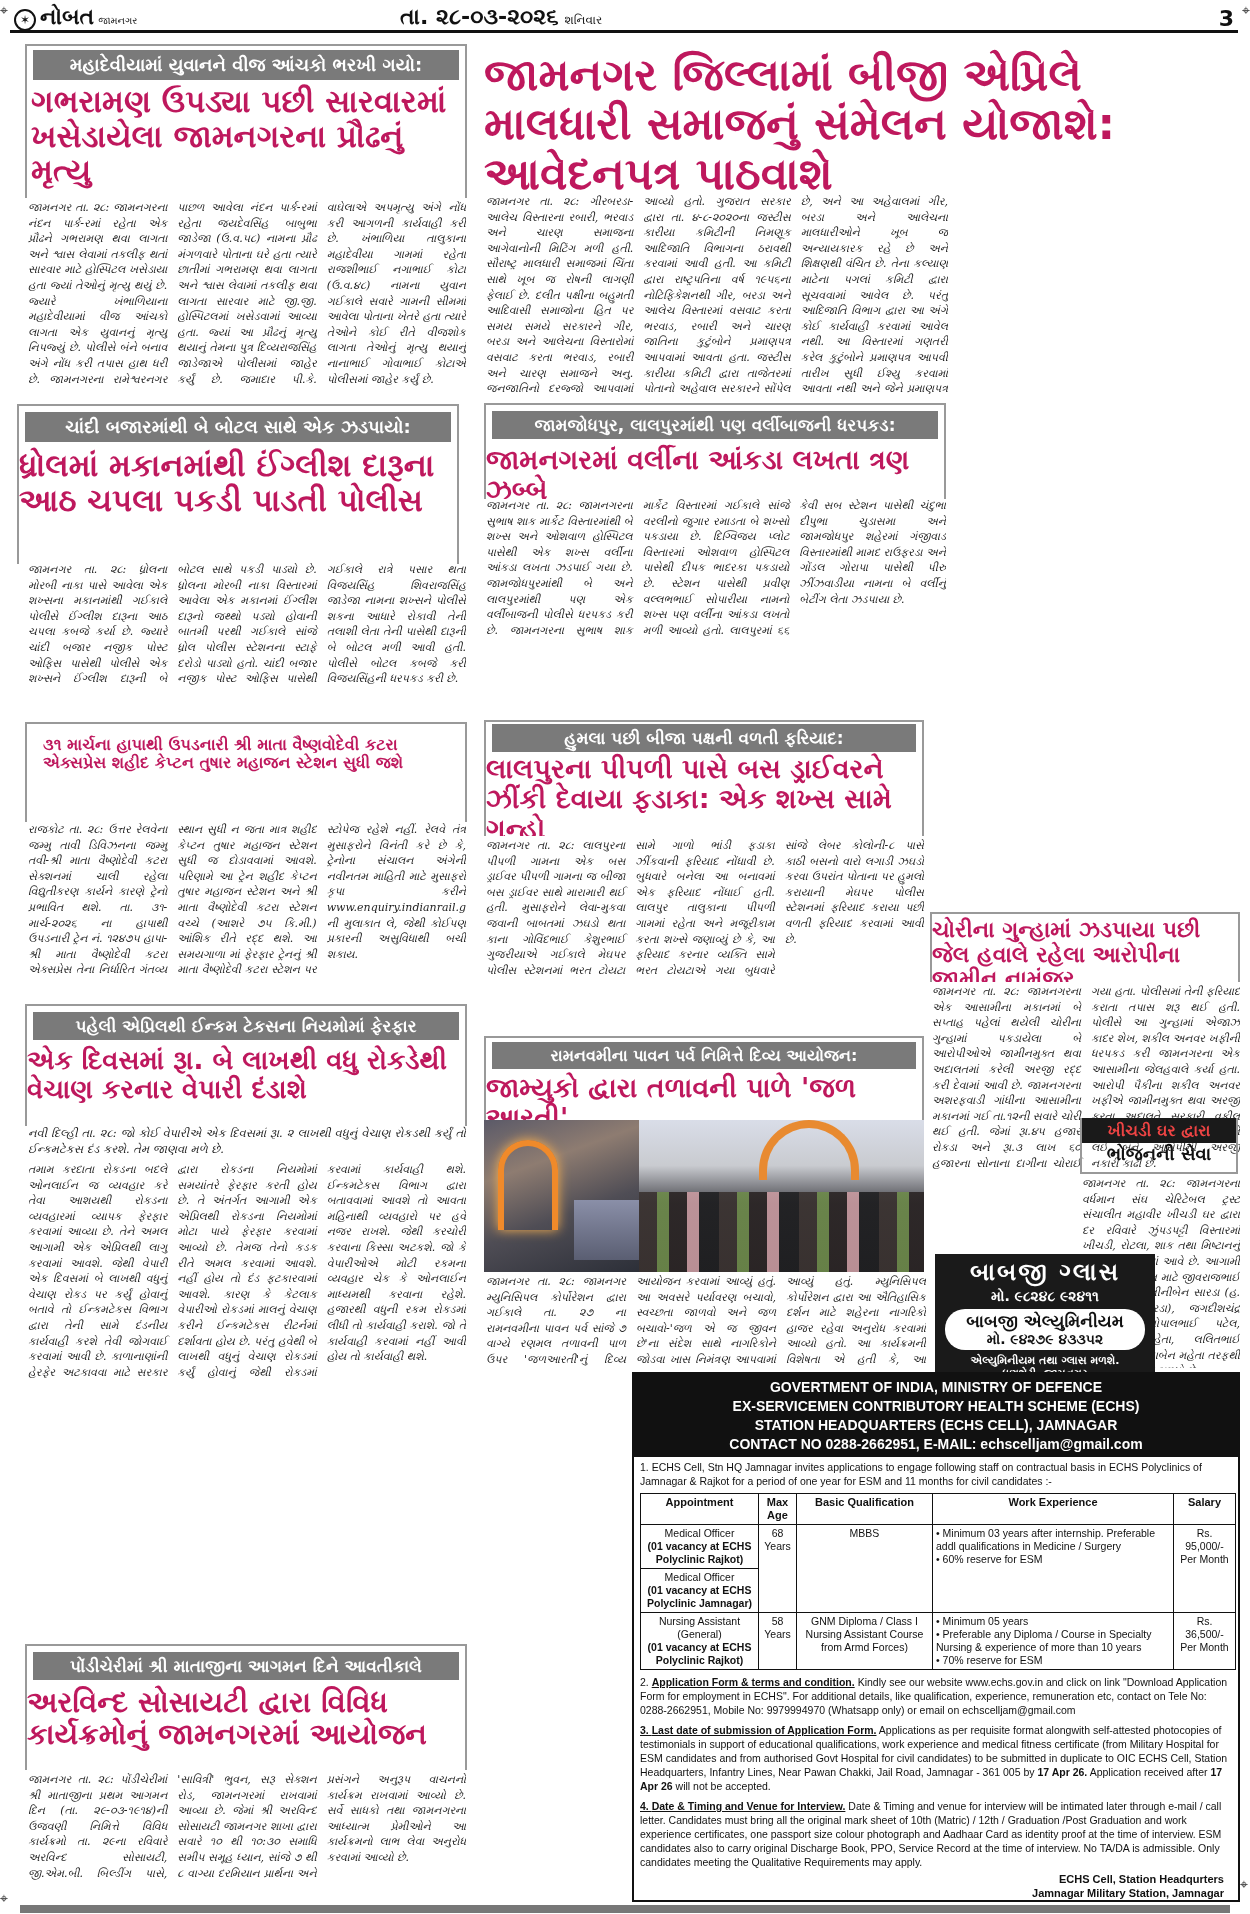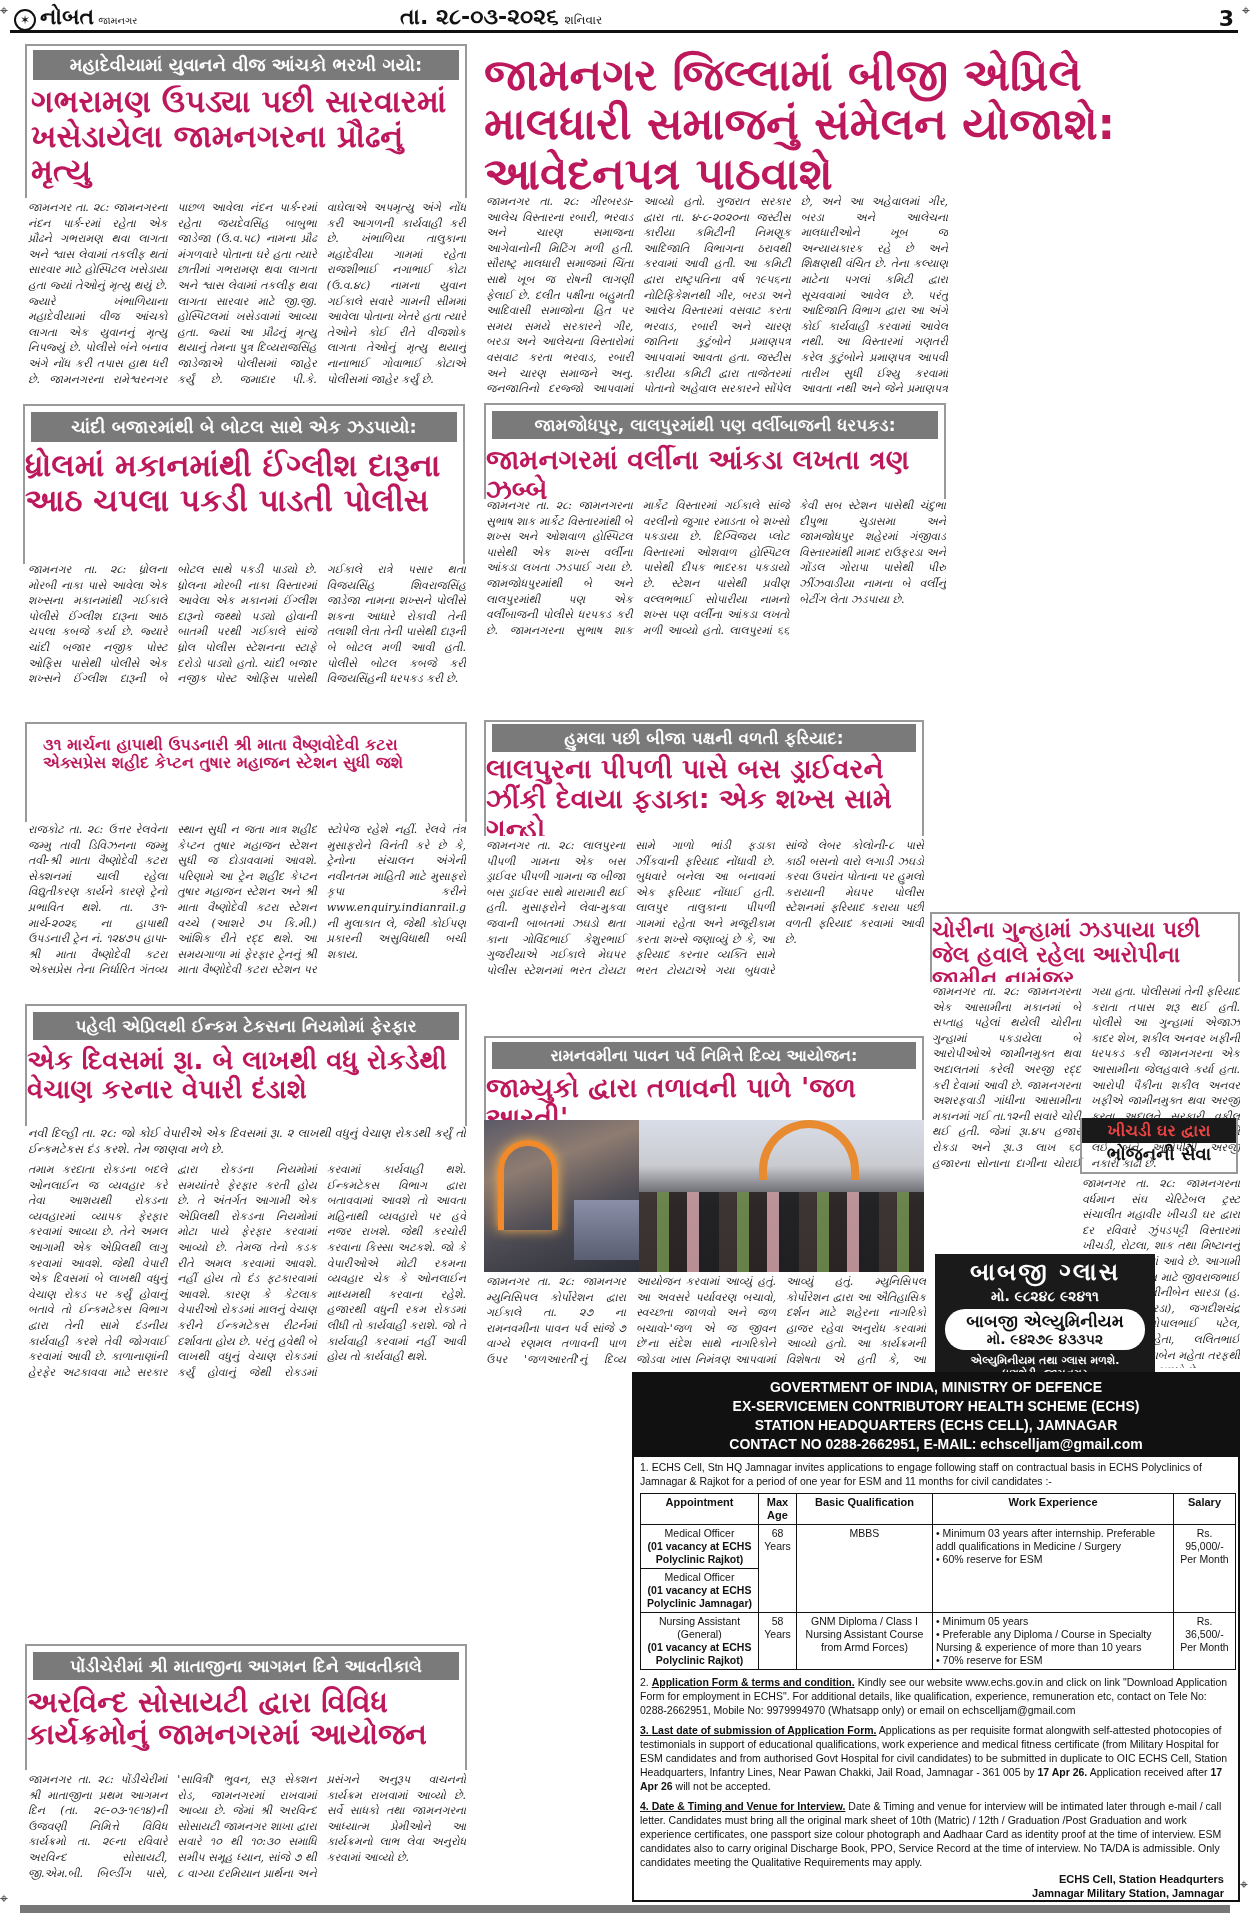--- a/index.html
+++ b/index.html
@@ -74,21 +74,21 @@
   <div class="headline" style="font-size:31px;padding:0 4px">ગભરામણ ઉપડ્યા પછી સારવારમાં ખસેડાયેલા જામનગરના પ્રૌઢનું મૃત્યુ</div>
 </div>
 <div class="body-text" style="left:28px;top:200px;width:438px;height:200px;column-count:3">જામનગર તા. ૨૮: જામનગરના નંદન પાર્ક-રમાં રહેતા એક પ્રૌઢને ગભરામણ થવા લાગતા અને શ્વાસ લેવામાં તકલીફ થતાં સારવાર માટે હોસ્પિટલ ખસેડાયા હતા જ્યાં તેઓનું મૃત્યુ થયું છે. જ્યારે ખંભાળિયાના મહાદેવીયામાં વીજ આંચકો લાગતા એક યુવાનનું મૃત્યુ નિપજ્યું છે. પોલીસે બંને બનાવ અંગે નોંધ કરી તપાસ હાથ ધરી છે. જામનગરના રામેશ્વરનગર પાછળ આવેલા નંદન પાર્ક-રમાં રહેતા જયદેવસિંહ બાબુભા જાડેજા (ઉ.વ.૫૮) નામના પ્રૌઢ મંગળવારે પોતાના ઘરે હતા ત્યારે છાતીમાં ગભરામણ થવા લાગતા અને શ્વાસ લેવામાં તકલીફ થવા લાગતા સારવાર માટે જી.જી. હોસ્પિટલમાં ખસેડવામાં આવ્યા હતા. જ્યાં આ પ્રૌઢનું મૃત્યુ થયાનું તેમના પુત્ર દિવ્યરાજસિંહ જાડેજાએ પોલીસમાં જાહેર કર્યું છે. જમાદાર પી.કે. વાઘેલાએ અપમૃત્યુ અંગે નોંધ કરી આગળની કાર્યવાહી કરી છે. ખંભાળિયા તાલુકાના મહાદેવીયા ગામમાં રહેતા રાજશીભાઈ નગાભાઈ કોટા (ઉ.વ.૪૮) નામના યુવાન ગઈકાલે સવારે ગામની સીમમાં આવેલા પોતાના ખેતરે હતા ત્યારે તેઓને કોઈ રીતે વીજશોક લાગતા તેઓનું મૃત્યુ થયાનું નાનાભાઈ ગોવાભાઈ કોટાએ પોલીસમાં જાહેર કર્યું છે.</div>
 
 <div class="box" style="left:484px;top:44px;width:756px;height:148px;border:none">
   <div class="headline" style="font-size:44px;line-height:1.12;padding-top:6px">જામનગર જિલ્લામાં બીજી એપ્રિલે માલધારી સમાજનું સંમેલન યોજાશે: આવેદનપત્ર પાઠવાશે</div>
 </div>
 <div class="body-text" style="left:486px;top:194px;width:462px;height:218px;column-count:3">જામનગર તા. ૨૮: ગીરબરડા-આલેચ વિસ્તારના રબારી, ભરવાડ અને ચારણ સમાજના આગેવાનોની મિટિંગ મળી હતી. સૌરાષ્ટ્ર માલધારી સમાજમાં ચિંતા સાથે ખૂબ જ રોષની લાગણી ફેલાઈ છે. દલીત પક્ષીના બહુમતી આદિવાસી સમાજોના હિત પર સમય સમયે સરકારને ગીર, બરડા અને આલેચના વિસ્તારોમાં વસવાટ કરતા ભરવાડ, રબારી અને ચારણ સમાજને અનુ. જનજાતિનો દરજ્જો આપવામાં આવ્યો હતો. ગુજરાત સરકાર દ્વારા તા. ૪-૮-૨૦૨૦ના જસ્ટીસ કારીયા કમિટીની નિમણૂક આદિજાતિ વિભાગના ઠરાવથી કરવામાં આવી હતી. આ કમિટી દ્વારા રાષ્ટ્રપતિના વર્ષ ૧૯૫૬ના નોટિફિકેશનથી ગીર, બરડા અને આલેચ વિસ્તારમાં વસવાટ કરતા ભરવાડ, રબારી અને ચારણ જાતિના કુટુંબોને પ્રમાણપત્ર આપવામાં આવતા હતા. જસ્ટીસ કારીયા કમિટી દ્વારા તાજેતરમાં પોતાનો અહેવાલ સરકારને સોંપેલ છે, અને આ અહેવાલમાં ગીર, બરડા અને આલેચના માલધારીઓને ખૂબ જ અન્યાયકારક રહે છે અને શિક્ષણથી વંચિત છે. તેના કલ્યાણ માટેના પગલાં કમિટી દ્વારા સૂચવવામાં આવેલ છે. પરંતુ આદિજાતિ વિભાગ દ્વારા આ અંગે કોઈ કાર્યવાહી કરવામાં આવેલ નથી. આ વિસ્તારમાં ગણતરી કરેલ કુટુંબોને પ્રમાણપત્ર આપવી તારીખ સુધી ઈશ્યુ કરવામાં આવતા નથી અને જેને પ્રમાણપત્ર આપવામાં આવેલ છે તેને માન્યતા આપવામાં આવતી નથી. આ રીતે ગેરબંધારણીય નિયમોમાં બેઠકમાં દક્ષિણ પ્રદેશના અધિકારીઓ અને પદાધિકારીઓ દ્વારા માલધારી સમાજનો બંધારણીય હક્કોથી વંચિત રાખવાનું ષડયંત્ર કરવામાં આવે છે. દક્ષિણ પ્રદેશના આદિવાસી સમાજની બહુમતી હોય જેથી આદિજાતિ વિભાગના કેબિનેટ મંત્રી કુંવરજીભાઈ હળપતિ અને અન્ય અધિકારીઓ સરકારના અને બંધારણ વિરુદ્ધના નિર્ણય લેવામાં આવે છે અને આવા નિર્ણયો માત્ર ને માત્ર આદિજાતિ વિભાગ દ્વારા માલધારી સમાજને હાનિકારક હોય છે. માલધારી સમાજને સરકારના મુખ્યમંત્રી ભૂપેન્દ્રભાઈ તથા સર્વોચ્ચ કાર્યકર પુષ્પાબેન મહેતા દ્વારા માલધારી સમાજની રચના કરી સૌરાષ્ટ્રના માલધારીઓને ખેડૂતના હક્કો આપેલ અને સમાજની મહત્વની જમીનમાંથી માલધારીઓને ૧૯૫૬માં આદિજાતિની યાદીમાં સમાવેશ કર્યો હતો. સૌરાષ્ટ્ર સરકારના આ સારા નિર્ણયને કારણે સૌરાષ્ટ્રના હજારો માલધારીઓ શિક્ષણ મેળવતા થયા અને પોતાના હક્કો પ્રત્યે જાગૃત થયા હતા. છેલ્લા દસ વર્ષમાં ગુજરાત સરકાર દ્વારા ભૂતકાળમાં મળેલ માલધારીઓને ખેડૂતોના હક્કો અને ગીર, બરડા અને આલેચના આદિજાતિ દરજ્જાના હક્કોથી વંચિત કરવાથી સમાજમાં ચિંતા સાથે રોષની લાગણી પ્રસરેલ છે. આ બાબતે અવાજ સરકાર સુધી પહોંચાડવા માટે માલધારી સમાજ દ્વારા જામનગર જિલ્લામાં અધિકારીઓ અને પદાધિકારીઓને રજૂઆત કરવા આવેદનપત્ર આપવામાં આવશે. તા. ૨-૪-૨૬ના બપોરે ૧ કલાકે મહેર સમાજ, ખોડીયાર કોલોનીમાં સંમેલન રાખવામાં આવેલ છે તથા સરકારના નિર્ણયોનો વિરોધ કરવા માટે આગામી સમયમાં દરેક તાલુકા કક્ષાએ સંમેલનો યોજવાનું ઠરાવવામાં આવ્યું હતું.</div>
 <div class="body-text" style="left:955px;top:194px;width:285px;height:690px;column-count:2"></div>
 
-<div class="box" style="left:23px;top:404px;width:442px;height:160px;border-bottom:none">
+<div class="box" style="left:17px;top:404px;width:442px;height:160px;border-bottom:none">
   <div class="kicker" style="margin:6px 6px;padding:4px 0;font-size:18px">ચાંદી બજારમાંથી બે બોટલ સાથે એક ઝડપાયો:</div>
   <div class="headline" style="font-size:31px">ધ્રોલમાં મકાનમાંથી ઈંગ્લીશ દારૂના આઠ ચપલા પકડી પાડતી પોલીસ</div>
 </div>
 <div class="body-text" style="left:28px;top:562px;width:438px;height:150px;column-count:3">જામનગર તા. ૨૮: ધ્રોલના મોરબી નાકા પાસે આવેલા એક શખ્સના મકાનમાંથી ગઈકાલે પોલીસે ઈંગ્લીશ દારૂના આઠ ચપલા કબજે કર્યા છે. જ્યારે ચાંદી બજાર નજીક પોસ્ટ ઓફિસ પાસેથી પોલીસે એક શખ્સને ઈંગ્લીશ દારૂની બે બોટલ સાથે પકડી પાડ્યો છે. ધ્રોલના મોરબી નાકા વિસ્તારમાં આવેલા એક મકાનમાં ઈંગ્લીશ દારૂનો જથ્થો પડ્યો હોવાની બાતમી પરથી ગઈકાલે સાંજે ધ્રોલ પોલીસ સ્ટેશનના સ્ટાફે દરોડો પાડ્યો હતો. ચાંદી બજાર નજીક પોસ્ટ ઓફિસ પાસેથી ગઈકાલે રાત્રે પસાર થતા વિજયસિંહ શિવરાજસિંહ જાડેજા નામના શખ્સને પોલીસે શકના આધારે રોકાવી તેની તલાશી લેતા તેની પાસેથી દારૂની બે બોટલ મળી આવી હતી. પોલીસે બોટલ કબજે કરી વિજયસિંહની ધરપકડ કરી છે.</div>
 
 <div class="box" style="left:484px;top:403px;width:462px;height:96px;border-bottom:none">
   <div class="kicker" style="margin:6px 6px;padding:4px 0;font-size:17px">જામજોધપુર, લાલપુરમાંથી પણ વર્લીબાજની ધરપકડ:</div>
   <div class="headline" style="font-size:27px">જામનગરમાં વર્લીના આંકડા લખતા ત્રણ ઝબ્બે</div>
 </div>
 <div class="body-text" style="left:486px;top:498px;width:460px;height:218px;column-count:3">જામનગર તા. ૨૮: જામનગરના સુભાષ શાક માર્કેટ વિસ્તારમાંથી બે શખ્સ અને ઓશવાળ હોસ્પિટલ પાસેથી એક શખ્સ વર્લીના આંકડા લખતા ઝડપાઈ ગયા છે. જામજોધપુરમાંથી બે અને લાલપુરમાંથી પણ એક વર્લીબાજની પોલીસે ધરપકડ કરી છે. જામનગરના સુભાષ શાક માર્કેટ વિસ્તારમાં ગઈકાલે સાંજે વરલીનો જુગાર રમાડતા બે શખ્સો પકડાયા છે. દિગ્વિજય પ્લોટ વિસ્તારમાં ઓશવાળ હોસ્પિટલ પાસેથી દીપક ભાદરકા પકડાયો છે. સ્ટેશન પાસેથી પ્રવીણ વલ્લભભાઈ સોપારીયા નામનો શખ્સ પણ વર્લીના આંકડા લખતો મળી આવ્યો હતો. લાલપુરમાં ૬૬ કેવી સબ સ્ટેશન પાસેથી ચંદુભા દીપુભા ચુડાસમા અને જામજોધપુર શહેરમાં ગંજીવાડ વિસ્તારમાંથી મામદ રાઉફરડા અને ગોંડલ ગોરાપા પાસેથી પીરુ ઝીંઝવાડીયા નામના બે વર્લીનું બેટીંગ લેતા ઝડપાયા છે.</div>

